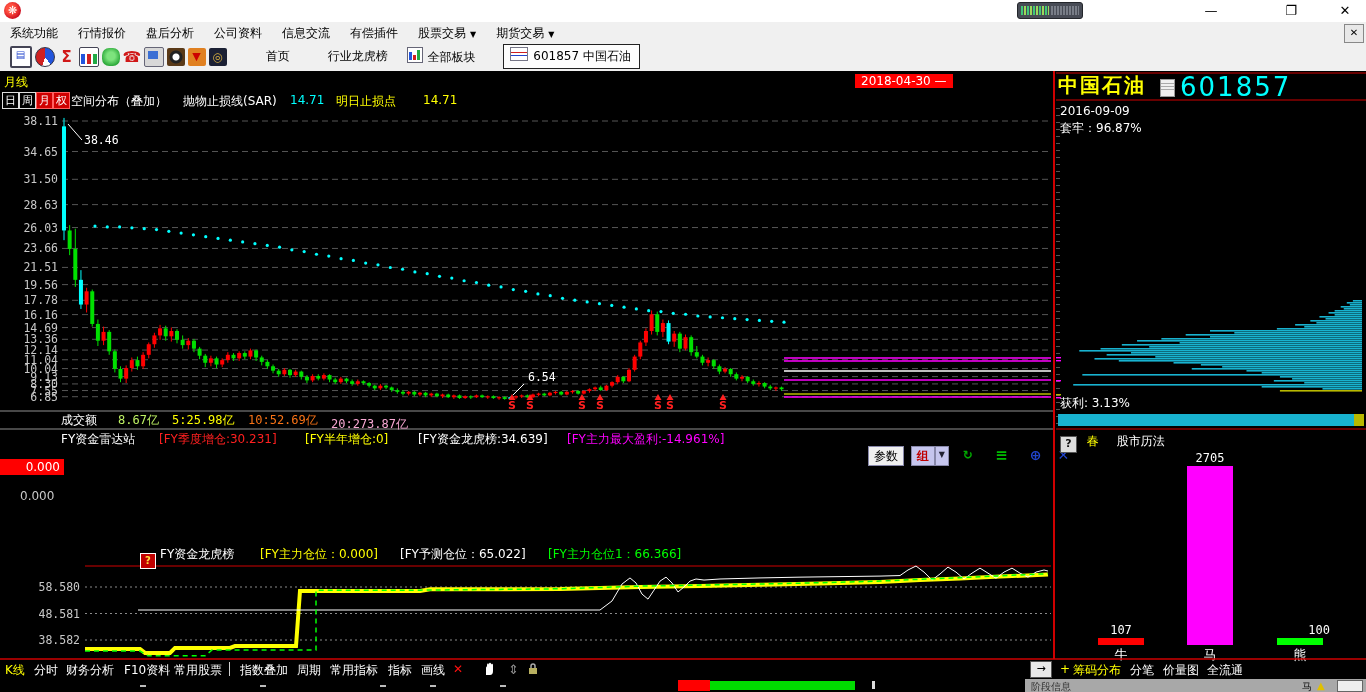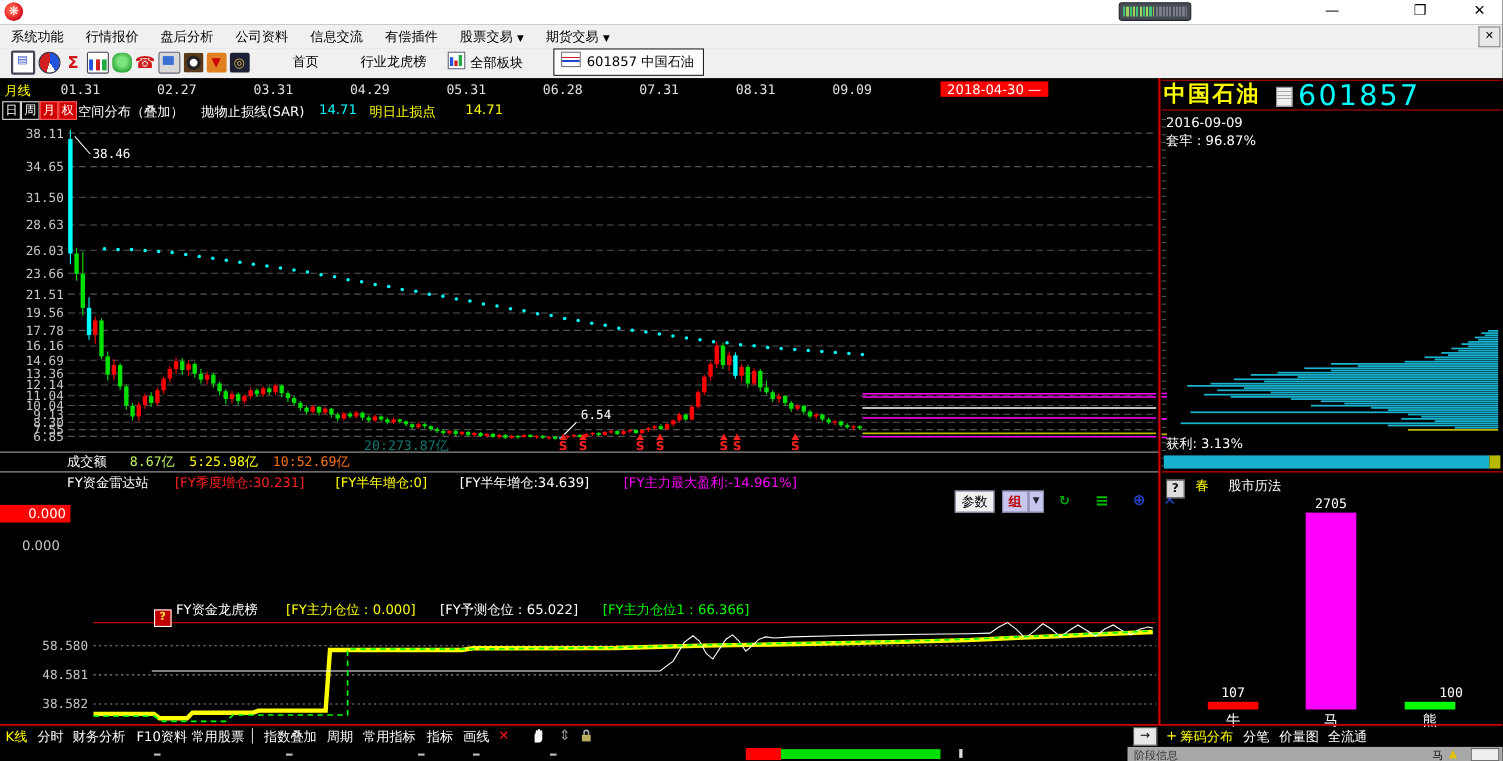--- a/index.html
+++ b/index.html
@@ -605,31 +605,20 @@
       <rect x="1056" y="416" width="4" height="1" fill="#555"></rect>
       <rect x="1056" y="423" width="4" height="1" fill="#555"></rect>
       <rect x="1056" y="357" width="5" height="1.4" fill="#ff00ff"></rect>
       <rect x="1056" y="360" width="5" height="1.4" fill="#ff00ff"></rect>
       <rect x="1056" y="380" width="5" height="1.4" fill="#ff00ff"></rect>
       <rect x="1056" y="394" width="5" height="1.4" fill="#b8b800"></rect>
       <rect x="1056" y="397" width="5" height="1.4" fill="#ff00ff"></rect>
     </svg>
 
   <div class="abs c-row txtlayer" style="left:4px;top:74px;"><span class="yellow">月线</span></div>
-  <div id="date-row" class="abs txtlayer" style="left: 0px; top: 74px; width: 1053px; height: 16px; color: rgb(224, 224, 224); font-size: 12px;">
-      <span class="mono" style="position:absolute;left:55px;">01.31</span>
-      <span class="mono" style="position:absolute;left:142.7px;">02.27</span>
-      <span class="mono" style="position:absolute;left:230.4px;">03.31</span>
-      <span class="mono" style="position:absolute;left:318.1px;">04.29</span>
-      <span class="mono" style="position:absolute;left:405.8px;">05.31</span>
-      <span class="mono" style="position:absolute;left:493.5px;">06.28</span>
-      <span class="mono" style="position:absolute;left:581.2px;">07.31</span>
-      <span class="mono" style="position:absolute;left:668.9px;">08.31</span>
-      <span class="mono" style="position:absolute;left:756.6px;">09.09</span>
-    </div>
   <div class="abs datebadge txtlayer" style="left:855px;top:74px;">2018-04-30 —</div>
 
   <div class="abs txtlayer" style="left:2px;top:92px;" id="period-buttons"><span class="pbtn">日</span><span class="pbtn">周</span><span class="pbtn on">月</span><span class="pbtn on">权</span></div>
   <div class="abs c-row txtlayer" style="left:71px;top:93px;">空间分布（叠加）</div>
   <div class="abs c-row txtlayer" style="left:183px;top:93px;">抛物止损线(SAR)</div>
   <div class="abs c-row cyan txtlayer" style="left:290px;top:93px;">14.71</div>
   <div class="abs c-row yellow txtlayer" style="left:336px;top:93px;">明日止损点</div>
   <div class="abs c-row yellow txtlayer" style="left:423px;top:93px;">14.71</div>
 
   <div id="vol-row"></div>
@@ -713,22 +702,22 @@
       <span style="position:absolute;left:430px;top:6px;width:6px;height:2px;background:#bbb;"></span>
       <span style="position:absolute;left:500px;top:6px;width:6px;height:2px;background:#bbb;"></span>
     </div>
 
 </div>
 
 <span class="abs c-row mono txtlayer" style="left:61px;top:412px;color:#ffffff">成交额</span>
 <span class="abs c-row mono txtlayer" style="left:118px;top:412px;color:#bef264">8.67亿</span>
 <span class="abs c-row mono txtlayer" style="left:172px;top:412px;color:#ffff00">5:25.98亿</span>
 <span class="abs c-row mono txtlayer" style="left:248px;top:412px;color:#f97316">10:52.69亿</span>
-<span class="abs c-row mono txtlayer" style="left:331px;top:397px;color:#0f766e">20:273.87亿</span>
+<span class="abs c-row mono txtlayer" style="left:331px;top:416px;color:#f9a8d4">20:273.87亿</span>
 <span class="abs c-row txtlayer" style="left:61px;top:431px;color:#ffffff">FY资金雷达站</span>
 <span class="abs c-row txtlayer" style="left:159px;top:431px;color:#ff2020">[FY季度增仓:30.231]</span>
 <span class="abs c-row txtlayer" style="left:305px;top:431px;color:#ffff00">[FY半年增仓:0]</span>
-<span class="abs c-row txtlayer" style="left:418px;top:431px;color:#ffffff">[FY半年增仓:34.639]</span>
+<span class="abs c-row txtlayer" style="left:418px;top:431px;color:#ffffff">[FY资金龙虎榜:34.639]</span>
 <span class="abs c-row txtlayer" style="left:567px;top:431px;color:#ff00ff">[FY主力最大盈利:-14.961%]</span>
 <span class="abs c-row txtlayer" style="left:160px;top:546px;color:#ffffff">FY资金龙虎榜</span>
 <span class="abs c-row txtlayer" style="left:260px;top:546px;color:#ffff00">[FY主力仓位：0.000]</span>
 <span class="abs c-row txtlayer" style="left:400px;top:546px;color:#ffffff">[FY予测仓位：65.022]</span>
 <span class="abs c-row txtlayer" style="left:548px;top:546px;color:#00ff00">[FY主力仓位1：66.366]</span>
 
 </body></html>

